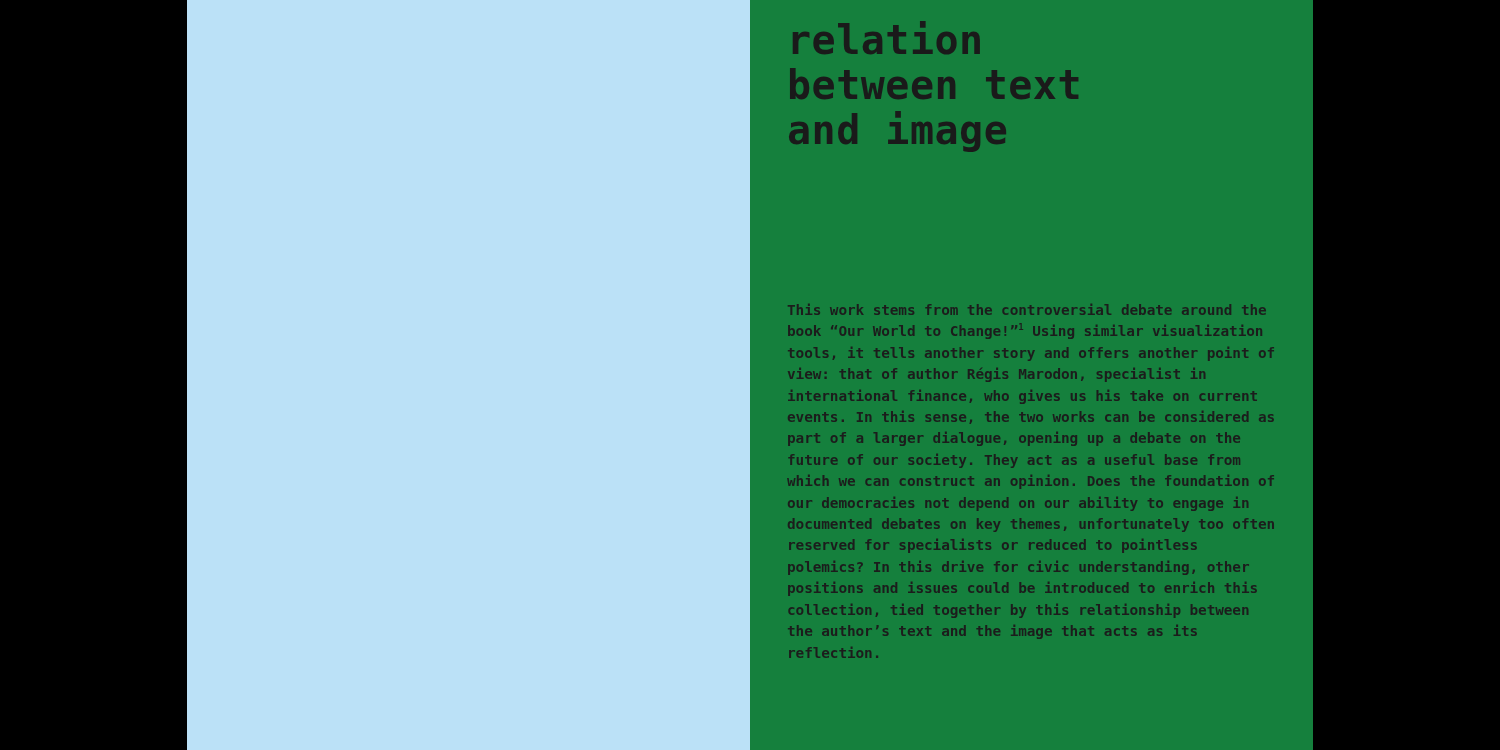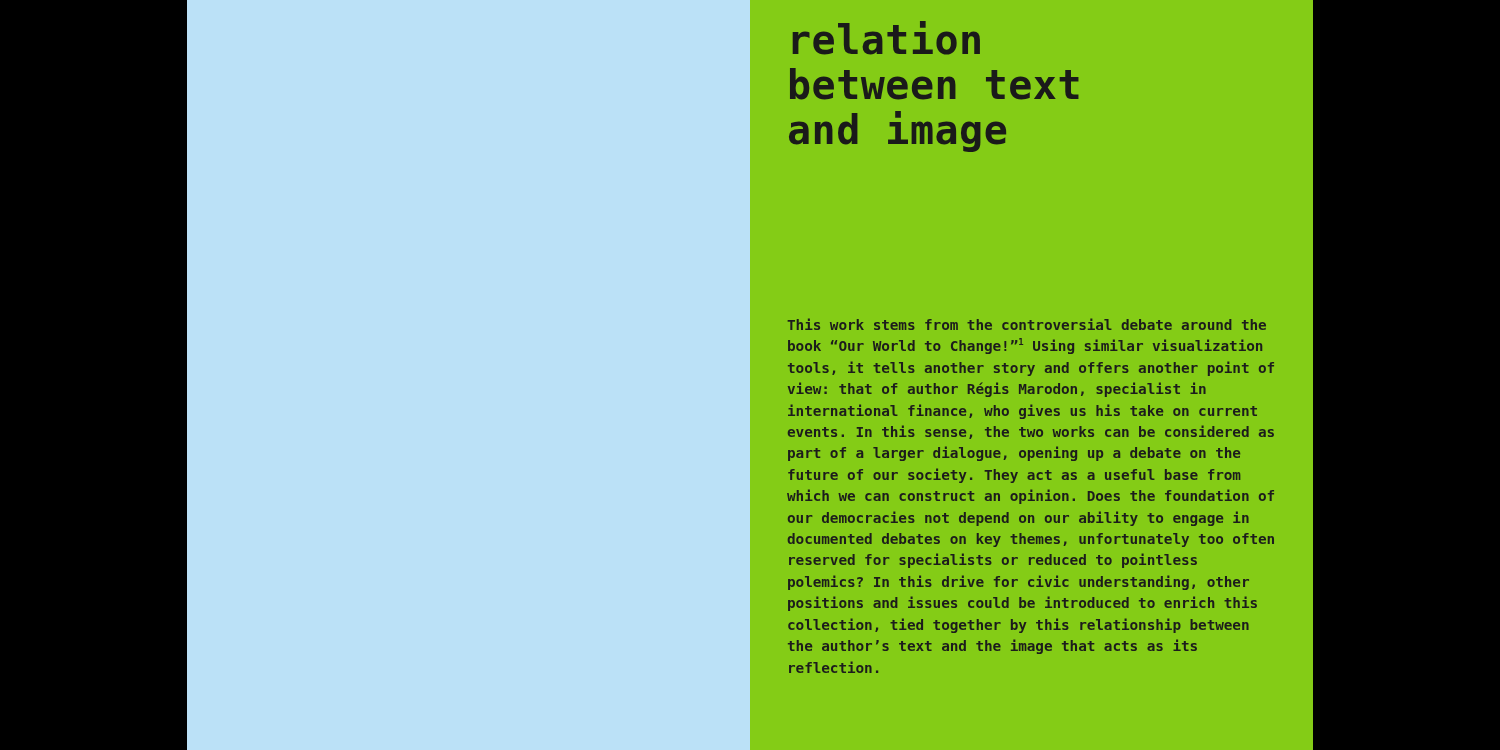--- a/index.html
+++ b/index.html
@@ -29,40 +29,40 @@
     background: #ffffff;
   }
   .page-left {
     width: 563px;
     height: 750px;
     background: #bbe1f7;
   }
   .page-right {
     width: 563px;
     height: 750px;
-    background: #84cc16;
+    background: #15803d;
     position: relative;
   }
   .title {
     position: absolute;
     left: 37px;
     top: 18px;
     width: 500px;
     font-family: "DejaVu Sans Mono", "Liberation Mono", monospace;
     font-size: 40px;
     line-height: 45px;
     font-weight: 700;
     letter-spacing: 0.5px;
     color: #1a1a1a;
     white-space: pre-line;
   }
   .body-text {
     position: absolute;
     left: 37px;
-    top: 315px;
+    top: 300px;
     width: 492px;
     font-family: "DejaVu Sans Mono", "Liberation Mono", monospace;
     font-size: 14.4px;
     line-height: 21.4px;
     font-weight: 700;
     color: #1c1c1c;
     text-align: left;
     letter-spacing: -0.1px;
     word-spacing: 0px;
     hyphens: manual;

